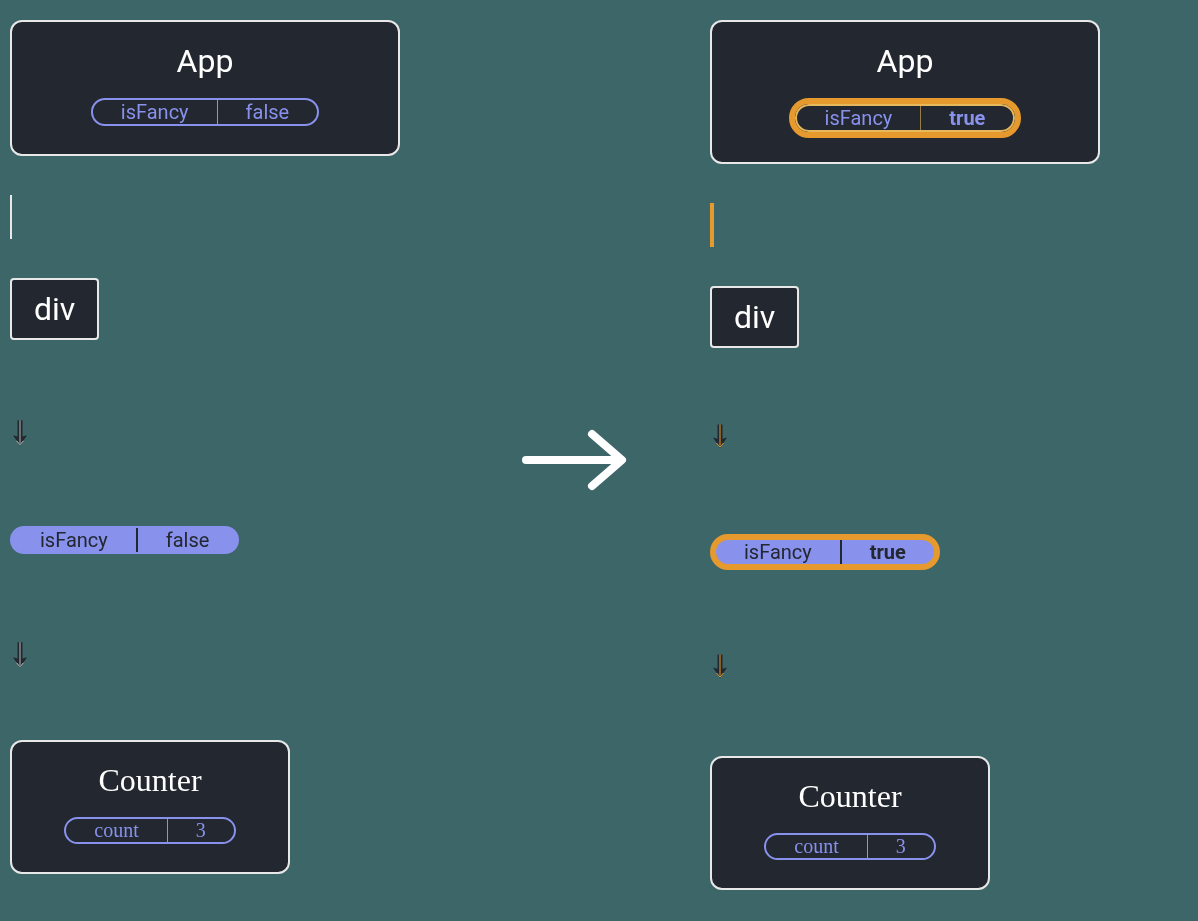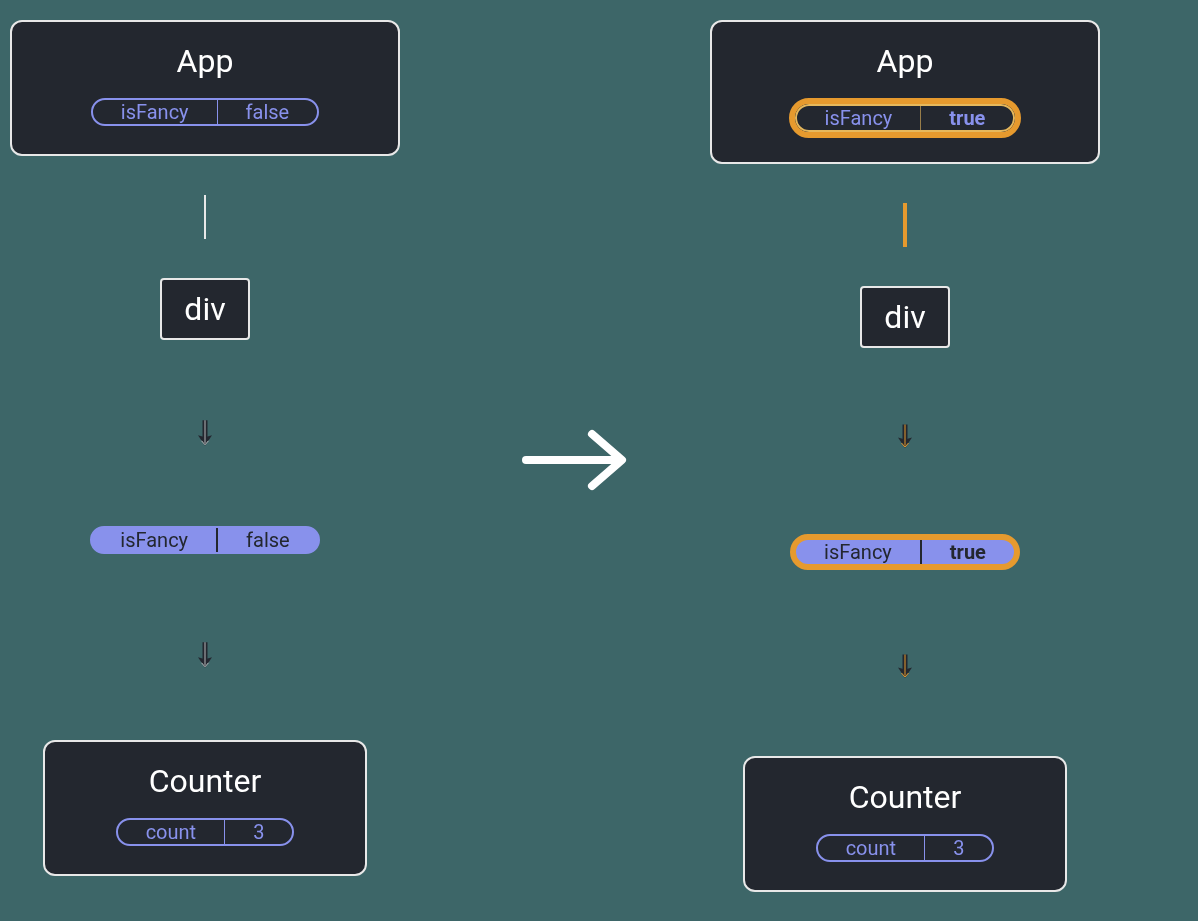--- a/index.html
+++ b/index.html
@@ -7,39 +7,39 @@
     background: #3d6668;
     font-family: -apple-system, BlinkMacSystemFont, "Segoe UI", Roboto, sans-serif;
     width: 1198px;
     height: 921px;
     position: relative;
   }
   .tree {
     position: absolute;
     display: flex;
     flex-direction: column;
-    align-items: center;
+    align-items: flex-start;
     gap: 39px;
   }
   .tree-left { left: 10px; top: 20px; }
   .tree-right { left: 710px; top: 20px; }
 
   .node-box {
     background: #23272f;
     border: 2px solid #e8e8e8;
     border-radius: 12px;
     padding: 20px 28px 28px;
     display: flex;
     flex-direction: column;
     align-items: center;
     gap: 18px;
     position: relative;
   }
   .node-box.app { width: 390px; }
-  .node-box.counter { width: 324px; }
+  .node-box.counter { width: 280px; font-family: Liberation Serif, serif; }
   .node-box.small {
     padding: 10px 22px;
     border-radius: 4px;
   }
   .node-title {
     color: #fff;
     font-size: 32px;
     font-weight: 400;
   }
   .pill {

